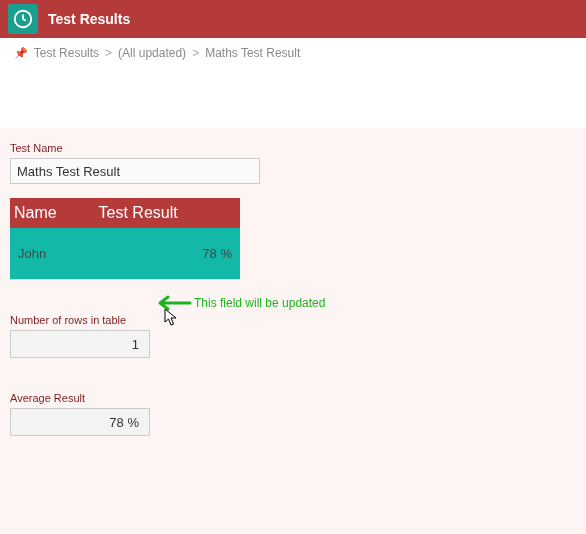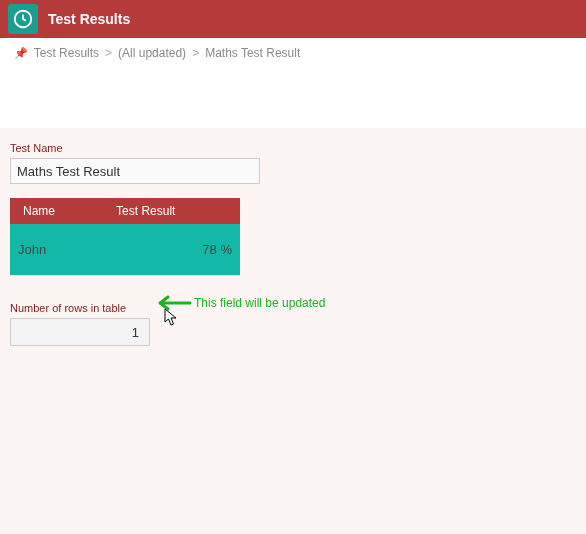--- a/index.html
+++ b/index.html
@@ -72,34 +72,34 @@
   }
   .table {
     width: 230px;
     margin-top: 14px;
     border-collapse: collapse;
   }
   .table th {
     background: #b53a3a;
     color: #fff;
     font-weight: normal;
-    font-size: 12px;
+    font-size: 16px;
     text-align: left;
-    padding: 6px 13px;
+    padding: 6px 4px;
   }
   .table th:last-child { text-align: left; }
   .table td {
     background: #14b8a6;
     border-bottom: 1px solid #e5e5e5;
     padding: 18px 8px;
     font-size: 13px;
     color: #444;
   }
   .table td:last-child { text-align: right; }
-  .field-block { margin-top: 26px; }
+  .field-block { margin-top: 34px; }
   .num-input {
     width: 140px;
     height: 28px;
     border: 1px solid #ccc;
     background: #f3f3f3;
     text-align: right;
     padding: 0 10px;
     font-size: 13px;
     color: #333;
   }
@@ -163,20 +163,24 @@
         <td>78 %</td>
       </tr>
     </tbody>
   </table>
 
   <div class="field-block">
     <label class="field-label">Number of rows in table</label>
     <input type="text" class="num-input" value="1" style="">
   </div>
 
+  <div class="field-block">
+    <label class="field-label">Average Result</label>
+    <input type="text" class="num-input" value="78 %" style="">
+  </div>
 </div>
 
 <div class="annotation">
   <svg width="38" height="18">
     <path d="M36 9 L6 9 M6 9 L14 3 M6 9 L14 15" stroke="#1fb31f" stroke-width="3" fill="none" stroke-linecap="round"></path>
   </svg>
   <span class="text">This field will be updated</span>
 </div>
 
 <div class="cursor">

